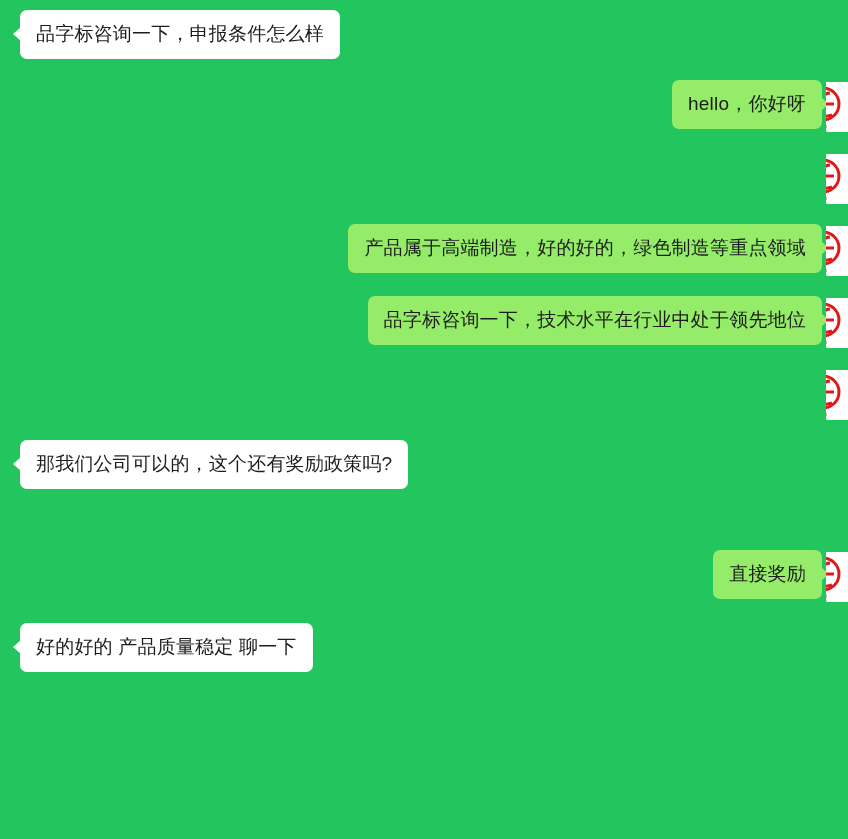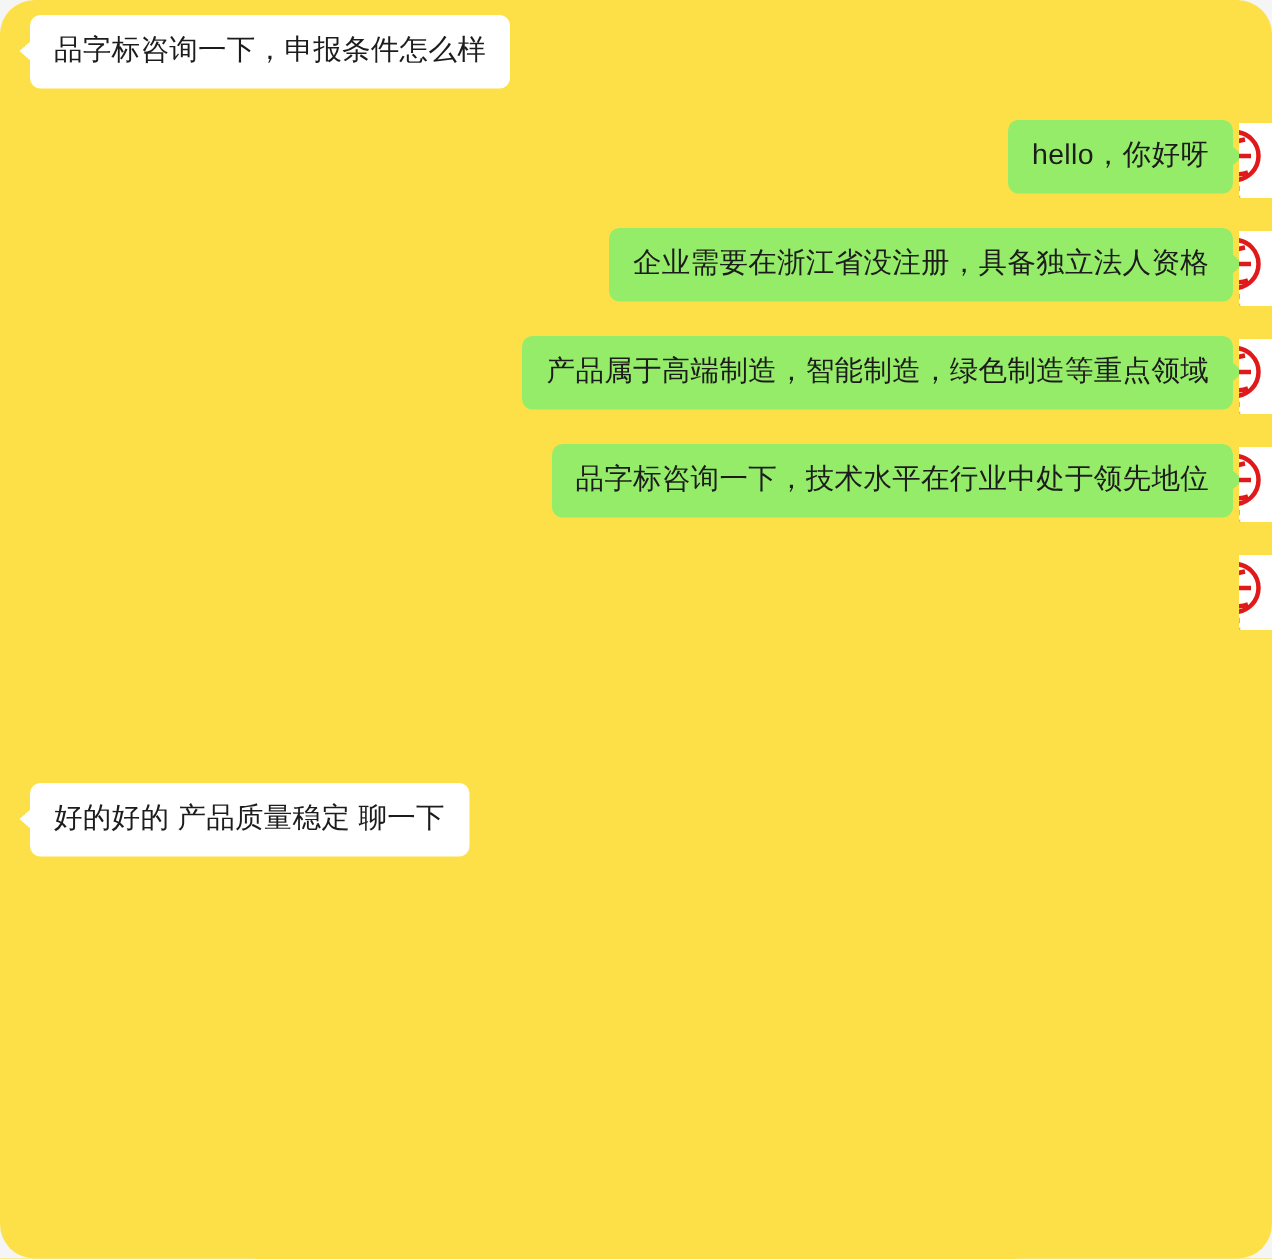--- a/index.html
+++ b/index.html
@@ -13,22 +13,21 @@
     font-family: "Liberation Sans", "DejaVu Sans", sans-serif;
     overflow: hidden;
   }
 
   #chat-thread {
     position: relative;
     width: 848px;
     height: 839px;
     box-sizing: border-box;
     padding: 10px 0 0 0;
-    background: #fde047;
-    border-radius: 23px;
+    background: #22c55e;
   }
 
   .msg-row {
     position: relative;
     display: flex;
     align-items: flex-start;
     width: 100%;
     box-sizing: border-box;
   }
   .msg-row.incoming {
@@ -149,33 +148,32 @@
         <svg class="avatar-logo" viewBox="0 0 46 46">
           <circle cx="23" cy="20" r="16" fill="none" stroke="#e01a1a" stroke-width="3"></circle>
           <path d="M30 9 C18 11 12 18 13 24 C14 31 23 34 32 31 M10 20 L34 20" fill="none" stroke="#e01a1a" stroke-width="3"></path>
         </svg>
         <div class="avatar-sub">力</div>
         <div class="avatar-sub2">服务</div>
       </div>
     </div>
     <div class="spacer-sm"></div>
     <div class="msg-row outgoing">
-      <div class="bubble out">企业需要在浙江省没注册，具备独立法人资格</div>
-      <div class="avatar right-cropped">
-        <svg class="avatar-logo" viewBox="0 0 46 46">
-          <circle cx="23" cy="20" r="16" fill="none" stroke="#e01a1a" stroke-width="3"></circle>
-          <path d="M30 9 C18 11 12 18 13 24 C14 31 23 34 32 31 M10 20 L34 20" fill="none" stroke="#e01a1a" stroke-width="3"></path>
-        </svg>
-        <div class="avatar-sub">力</div>
-        <div class="avatar-sub2">服务</div>
-      </div>
-    </div>
-    <div class="spacer-sm"></div>
-    <div class="msg-row outgoing">
-      <div class="bubble out">产品属于高端制造，智能制造，绿色制造等重点领域</div>
+      <div class="avatar right-cropped">
+        <svg class="avatar-logo" viewBox="0 0 46 46">
+          <circle cx="23" cy="20" r="16" fill="none" stroke="#e01a1a" stroke-width="3"></circle>
+          <path d="M30 9 C18 11 12 18 13 24 C14 31 23 34 32 31 M10 20 L34 20" fill="none" stroke="#e01a1a" stroke-width="3"></path>
+        </svg>
+        <div class="avatar-sub">力</div>
+        <div class="avatar-sub2">服务</div>
+      </div>
+    </div>
+    <div class="spacer-sm"></div>
+    <div class="msg-row outgoing">
+      <div class="bubble out">产品属于高端制造，好的好的，绿色制造等重点领域</div>
       <div class="avatar right-cropped">
         <svg class="avatar-logo" viewBox="0 0 46 46">
           <circle cx="23" cy="20" r="16" fill="none" stroke="#e01a1a" stroke-width="3"></circle>
           <path d="M30 9 C18 11 12 18 13 24 C14 31 23 34 32 31 M10 20 L34 20" fill="none" stroke="#e01a1a" stroke-width="3"></path>
         </svg>
         <div class="avatar-sub">力</div>
         <div class="avatar-sub2">服务</div>
       </div>
     </div>
     <div class="spacer-sm"></div>
@@ -195,21 +193,35 @@
       <div class="avatar right-cropped">
         <svg class="avatar-logo" viewBox="0 0 46 46">
           <circle cx="23" cy="20" r="16" fill="none" stroke="#e01a1a" stroke-width="3"></circle>
           <path d="M30 9 C18 11 12 18 13 24 C14 31 23 34 32 31 M10 20 L34 20" fill="none" stroke="#e01a1a" stroke-width="3"></path>
         </svg>
         <div class="avatar-sub">力</div>
         <div class="avatar-sub2">服务</div>
       </div>
     </div>
     <div class="spacer-sm"></div>
+    <div class="msg-row incoming">
+      <div class="bubble in">那我们公司可以的，这个还有奖励政策吗?</div>
+    </div>
     <div class="spacer"></div>
     <div class="spacer-sm"></div>
     <div class="spacer-sm"></div>
+    <div class="msg-row outgoing">
+      <div class="bubble out">直接奖励</div>
+      <div class="avatar right-cropped">
+        <svg class="avatar-logo" viewBox="0 0 46 46">
+          <circle cx="23" cy="20" r="16" fill="none" stroke="#e01a1a" stroke-width="3"></circle>
+          <path d="M30 9 C18 11 12 18 13 24 C14 31 23 34 32 31 M10 20 L34 20" fill="none" stroke="#e01a1a" stroke-width="3"></path>
+        </svg>
+        <div class="avatar-sub">力</div>
+        <div class="avatar-sub2">服务</div>
+      </div>
+    </div>
     <div class="spacer"></div>
     <div class="msg-row incoming">
       <div class="bubble in">好的好的 产品质量稳定 聊一下</div>
     </div>
     <div class="spacer-sm"></div>
   </div>
 
 </body></html>

